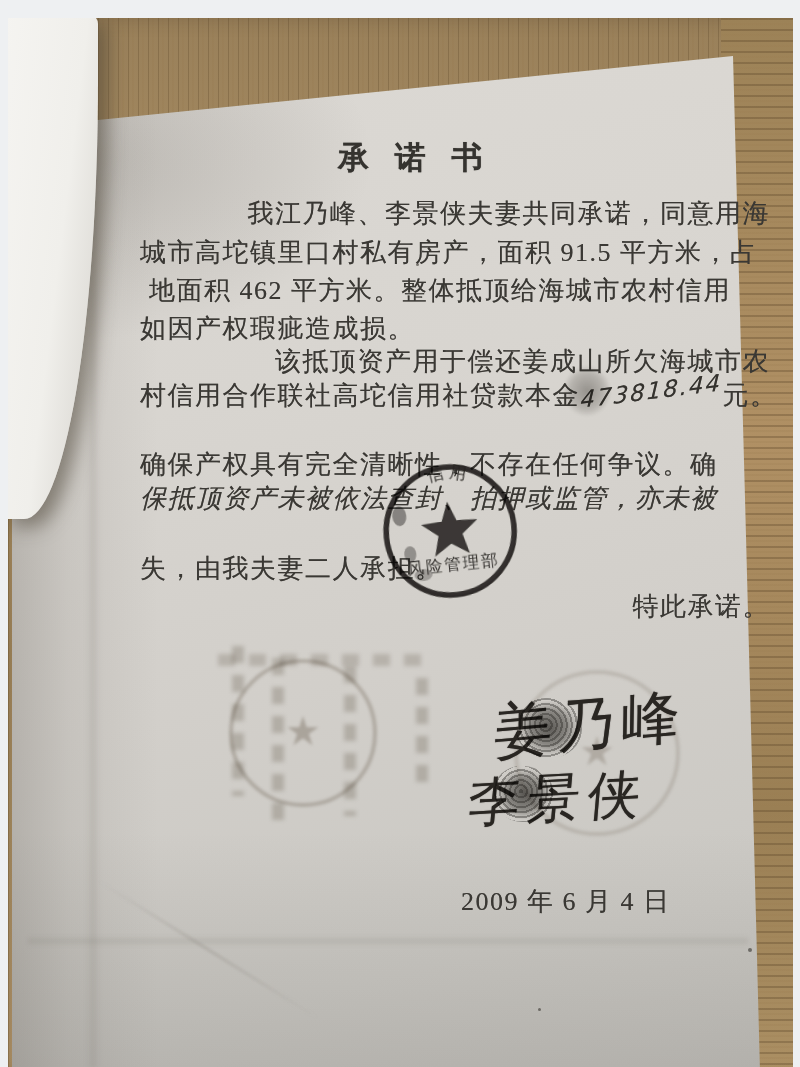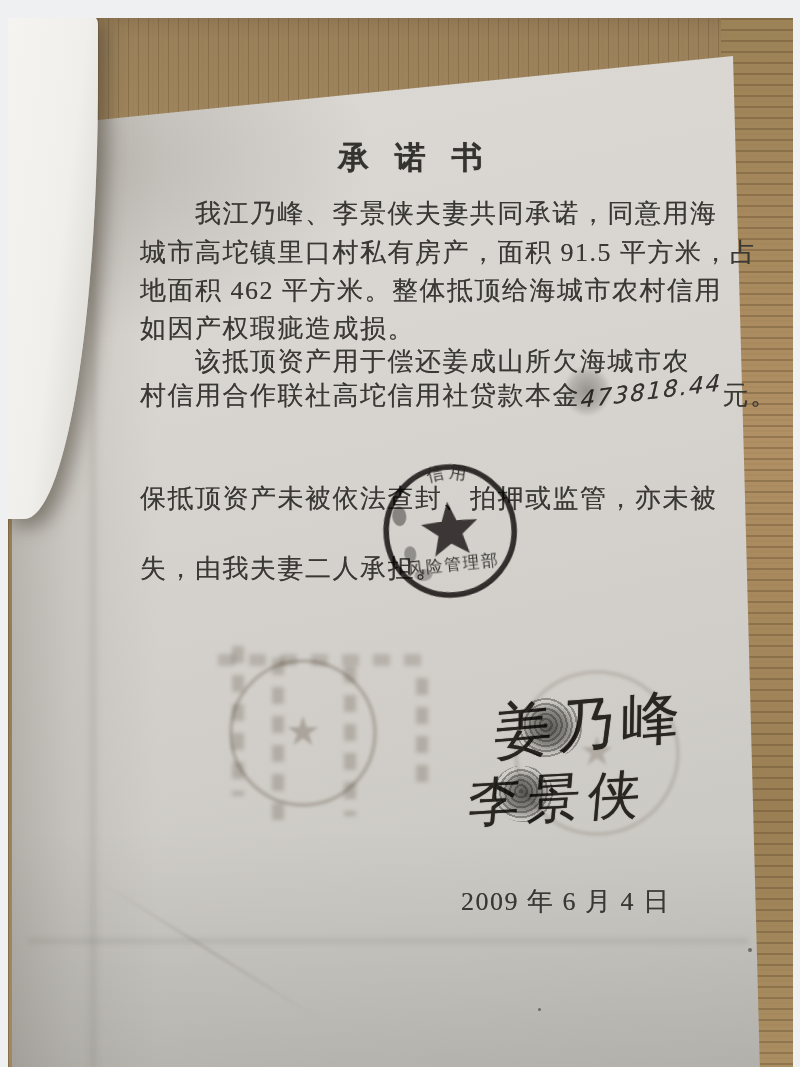--- a/index.html
+++ b/index.html
@@ -37,21 +37,21 @@
     background:linear-gradient(90deg,rgba(0,0,0,0),rgba(120,114,106,.25),rgba(0,0,0,0));
     transform:rotate(32deg);filter:blur(1.5px);}
   
   .curl{position:absolute;left:-6px;top:-4px;width:96px;height:505px;
     background:linear-gradient(97deg,#f5f4f1 0%,#f0efeb 55%,#e0ded9 80%,#c6c3be 97%);
     border-radius:0 10px 74px 0 / 0 10px 440px 0;
     box-shadow:10px 8px 18px rgba(70,62,48,.5);}
   
   .tline{position:absolute;left:132px;width:575px;font-size:26px;letter-spacing:1.5px;
     color:#3a3834;white-space:nowrap;text-shadow:0 0 .6px rgba(58,56,52,.6);}
-  .indent{padding-left:55px;}
+  .indent{padding-left:55px;text-align:right;}
   .title{position:absolute;left:330px;top:119px;font-size:31px;font-weight:700;
     letter-spacing:9px;color:#35332f;text-shadow:0 0 .7px rgba(53,51,47,.7);}
   .amount{display:inline-block;font-family:"DejaVu Sans",sans-serif;font-style:italic;
     font-size:23px;letter-spacing:2px;color:#34322e;
     transform:rotate(-7deg) skewX(-10deg) translateY(-5px);}
   
   .smudge{position:absolute;border-radius:48%;mix-blend-mode:multiply;
     background:radial-gradient(closest-side,rgba(72,68,62,.42),rgba(72,68,62,.2) 55%,rgba(0,0,0,0) 78%);
     filter:blur(1px);}
   .fingerprint{position:absolute;border-radius:46% 54% 50% 50%;mix-blend-mode:multiply;
@@ -103,29 +103,31 @@
     <div class="bleedcol" style="left:224px;top:628px;height:150px;"></div>
     <div class="bleedcol" style="left:264px;top:640px;height:170px;"></div>
     <div class="bleedcol" style="left:336px;top:648px;height:150px;"></div>
     <div class="bleedcol" style="left:408px;top:660px;height:110px;"></div>
     <div class="bleedrow" style="left:210px;top:636px;width:210px;"></div>
 
     <div class="title">承  诺  书</div>
 
     <div class="tline indent" style="top:178px;">我江乃峰、李景侠夫妻共同承诺，同意用海</div>
     <div class="tline" style="top:217px;text-align:right;">城市高坨镇里口村私有房产，面积 91.5 平方米，占</div>
-    <div class="tline" style="top:255px;">地面积 462 平方米。整体抵顶给海城市农村信用</div>
+    <div class="tline" style="top:255px;margin-left:9px;">地面积 462 平方米。整体抵顶给海城市农村信用</div>
     <div class="tline" style="top:293px;">如因产权瑕疵造成损。</div>
 
     <div class="tline indent" style="top:326px;">该抵顶资产用于偿还姜成山所欠海城市农</div>
     <div class="tline" style="top:360px;">
       <span>村信用合作联社高坨信用社贷款本金</span><span class="amount">473818.44</span><span>元。</span>
     </div>
-    <div class="tline" style="top:463px;">保抵顶资产未被依法查封、拍押或监管，亦未被</div>
+    <div class="tline" style="top:429px;">确保产权具有完全清晰性，不存在任何争议。确</div>
+    <div class="tline" style="top:463px;font-style:italic;">保抵顶资产未被依法查封、拍押或监管，亦未被</div>
     <div class="tline" style="top:533px;">失，由我夫妻二人承担。</div>
+    <div class="tline indent" style="top:571px;">特此承诺。</div>
 
     <div class="smudge" style="left:548px;top:340px;width:62px;height:66px;"></div>
 
     <div class="sig sig1">姜乃峰</div>
     <div class="sig sig2">李景侠</div>
     <div class="fingerprint" style="left:508px;top:680px;width:66px;height:60px;"></div>
     <div class="fingerprint" style="left:486px;top:748px;width:60px;height:56px;"></div>
 
     <div class="tline" style="left:427px;top:866px;width:auto;margin-left:26px;">2009 年 6 月 4 日</div>
 

